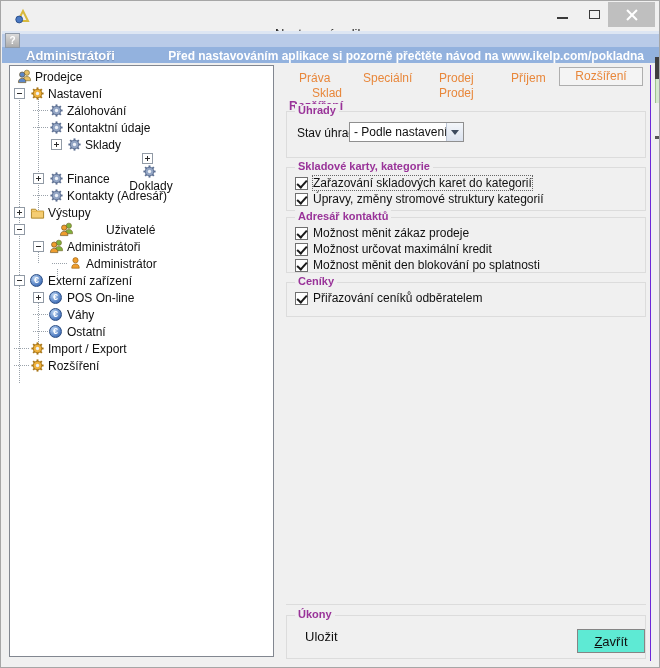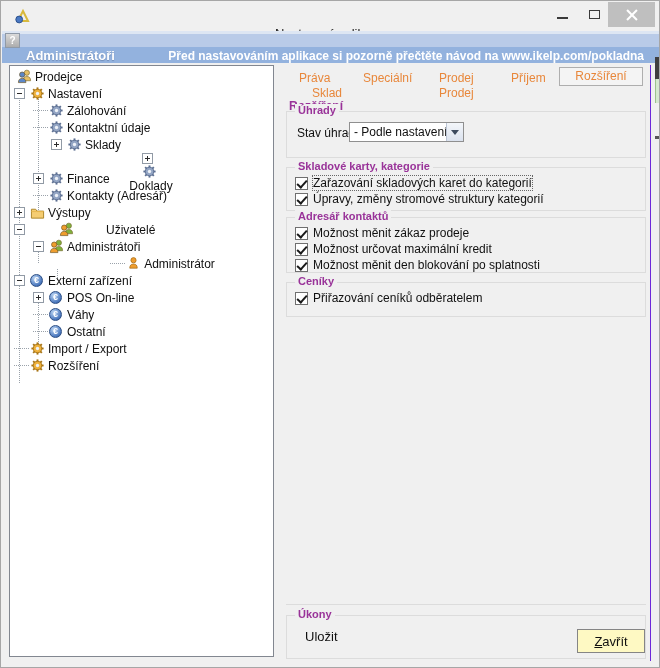--- a/index.html
+++ b/index.html
@@ -58,21 +58,21 @@
   .cb.checked::after{content:"";position:absolute;left:3px;top:0px;width:4px;height:8px;border-right:2px solid #1a1a1a;border-bottom:2px solid #1a1a1a;transform:rotate(42deg);}
   .cblabel{font-size:12px;color:#101010;white-space:nowrap;}
   .cblabel.focused{outline:1px dotted #666;}
   .fldlabel{position:absolute;left:10px;top:14px;font-size:12px;color:#101010;}
   .combo{position:absolute;left:62px;top:10px;width:115px;height:20px;border:1px solid #8f8f8f;background:#ffffff;display:flex;align-items:center;cursor:pointer;}
   .combo-val{flex:1;font-size:12px;color:#101010;padding-left:4px;white-space:nowrap;overflow:hidden;}
   .combo-arrow{width:17px;height:18px;background:linear-gradient(#f3f6fa,#dbe2ee);border-left:1px solid #bcc6d6;display:flex;align-items:center;justify-content:center;}
   .combo-arrow::after{content:"";width:0;height:0;border-left:4px solid transparent;border-right:4px solid transparent;border-top:5px solid #3c4a5e;}
   .divider{position:absolute;left:6px;top:539px;width:360px;height:1px;background:#dcdcdc;}
   .save-link{position:absolute;left:18px;top:13px;font-size:13px;color:#101010;cursor:pointer;}
-  .btn{position:absolute;left:290px;top:13px;width:68px;height:24px;background:#fef9c3;border:1px solid #858585;font-size:13px;color:#101010;text-align:center;line-height:22px;cursor:pointer;}
+  .btn{position:absolute;left:290px;top:13px;width:68px;height:24px;background:#5eead4;border:1px solid #858585;font-size:13px;color:#101010;text-align:center;line-height:22px;cursor:pointer;}
   .accel{text-decoration:underline;}
 
   
   .sliver{position:absolute;}
 </style>
 </head>
 <body>
 
 <div class="window">
 
@@ -261,21 +261,21 @@
           <span class="tico">
             <svg viewBox="0 0 16 16" width="15" height="15">
               <circle cx="10.5" cy="4" r="2.8" fill="#7fb23d" stroke="#7a6a30" stroke-width="0.7"></circle>
    <path d="M6.5 12.5 q0 -4.5 4 -4.5 q4 0 4 4.5 z" fill="#7fb23d" stroke="#7a6a30" stroke-width="0.7"></path>
               <circle cx="5.5" cy="6" r="2.8" fill="#ef9d2e" stroke="#6b511d" stroke-width="0.7"></circle>
    <path d="M1.5 14.5 q0 -4.5 4 -4.5 q4 0 4 4.5 z" fill="#ef9d2e" stroke="#6b511d" stroke-width="0.7"></path>
             </svg>
           </span>
           <span class="tlabel">Administrátoři</span>
         </div>
-        <div class="trow" style="padding-left: 42px; justify-content: center;">
+        <div class="trow" style="padding-left: 42px;">
           <span class="stub"></span>
           <span class="tico">
             <svg viewBox="0 0 16 16" width="15" height="15">
               <circle cx="8" cy="4.5" r="2.8" fill="#ef9d2e" stroke="#9c6410" stroke-width="0.7"></circle>
    <path d="M4 13 q0 -4.5 4 -4.5 q4 0 4 4.5 z" fill="#ef9d2e" stroke="#9c6410" stroke-width="0.7"></path>
             </svg>
           </span>
           <span class="tlabel">Administrátor</span>
         </div>
         <div class="trow" style="padding-left: 4px;">

